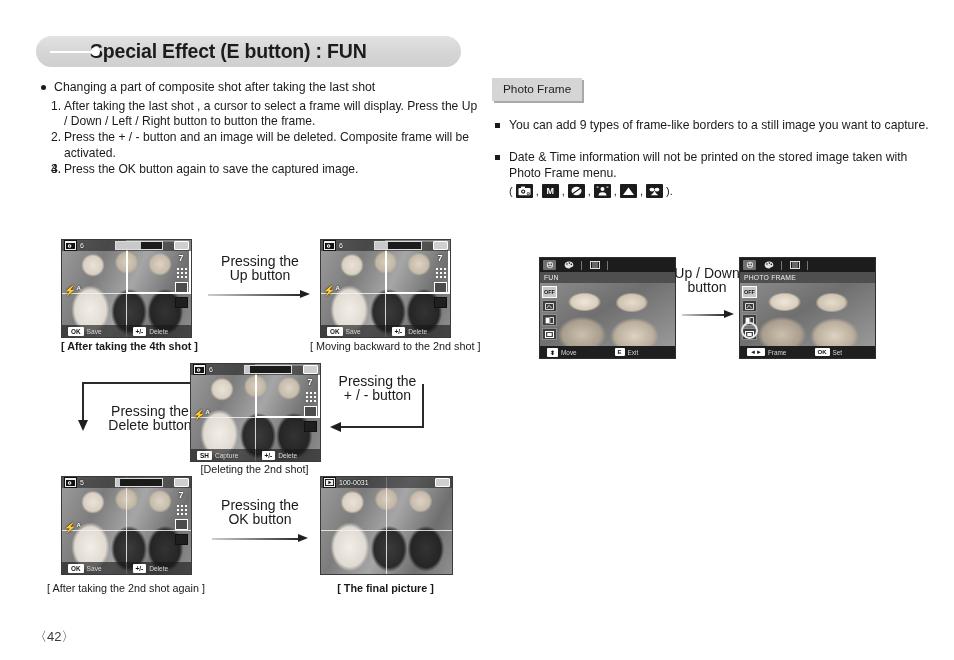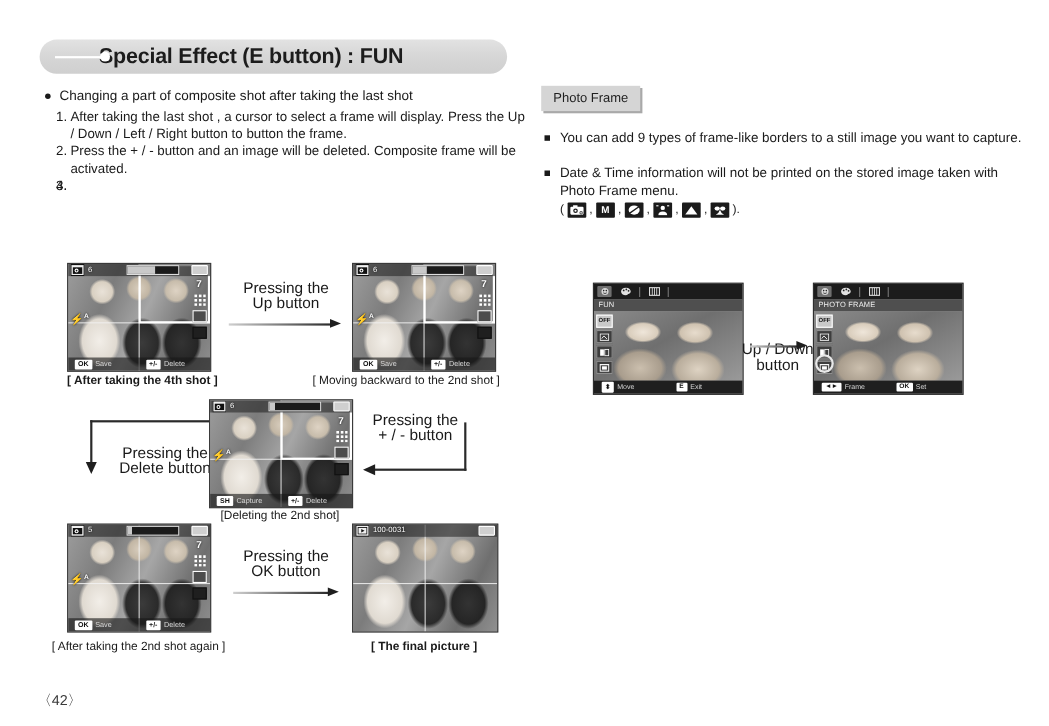--- a/index.html
+++ b/index.html
@@ -261,20 +261,21 @@
       </li>
       <li>
         <span class="num">2.</span>
         <span>Press the + / - button and an image will be deleted. Composite frame will be activated.</span>
       </li>
       <li>
         <span class="num">3.</span>
       </li>
       <li>
         <span class="num">4.</span>
+        <span>Press the OK button again to save the captured image.</span>
       </li>
     </ol>
   </div>
 
   <div class="right-col">
     <div class="tag">Photo Frame</div>
     <div class="sq-line">You can add 9 types of frame-like borders to a still image you want to capture.</div>
     <div class="sq-line">Date &amp; Time information will not be printed on the stored image taken with Photo Frame menu.</div>
     <div class="mode-row">
       <span class="sep">(</span>
@@ -403,21 +404,21 @@
       <span class="botbar-half">
         <span class="btn-key">OK</span>
         <span>Save</span>
       </span>
       <span class="botbar-half">
         <span class="btn-key">+/-</span>
         <span>Delete</span>
       </span>
     </div>
   </div>
-  <div class="caption" style="left:284px;top:340px;width:146px;">[ Moving backward to the 2nd shot ]</div>
+  <div class="caption" style="left:310px;top:340px;width:146px;">[ Moving backward to the 2nd shot ]</div>
 
   <div class="elbow" style="left:82px;top:382px;width:118px;height:52px;">
     <span class="h" style="left:0;top:0;width:112px;"></span>
     <span class="v" style="left:0;top:0;height:40px;"></span>
     <span class="head-d" style="left:-4.5px;top:38px;"></span>
   </div>
   <div class="arrow-lbl" style="left:100px;top:404px;width:100px;text-align:center;">
     <span>Pressing the</span><br><span>Delete button</span>
   </div>
 
@@ -590,21 +591,21 @@
         <span class="key-w">⬍</span>
         <span>Move</span>
       </span>
       <span class="botbar-half">
         <span class="key-w">E</span>
         <span>Exit</span>
       </span>
     </div>
   </div>
 
-  <div class="arrow-lbl" style="left:670px;top:266px;width:74px;margin-top:44px;">
+  <div class="arrow-lbl" style="left:670px;top:266px;width:74px;">
     <span>Up / Down</span><br><span>button</span>
   </div>
   <div class="arr-h" style="left:682px;top:310px;width:52px;">
     <span class="shaft"></span>
       <span class="head"></span>
   </div>
 
   <div class="menu-lcd" style="left:739px;top:257px;width:135px;height:100px;">
     <div class="menu-tabs">
       <span class="tab-ic active">

